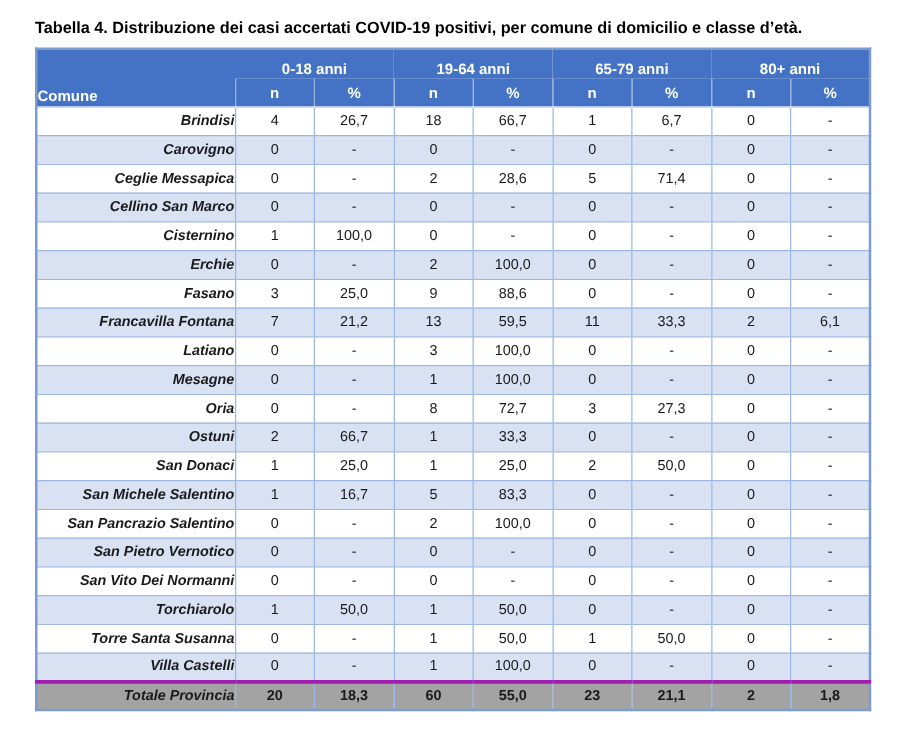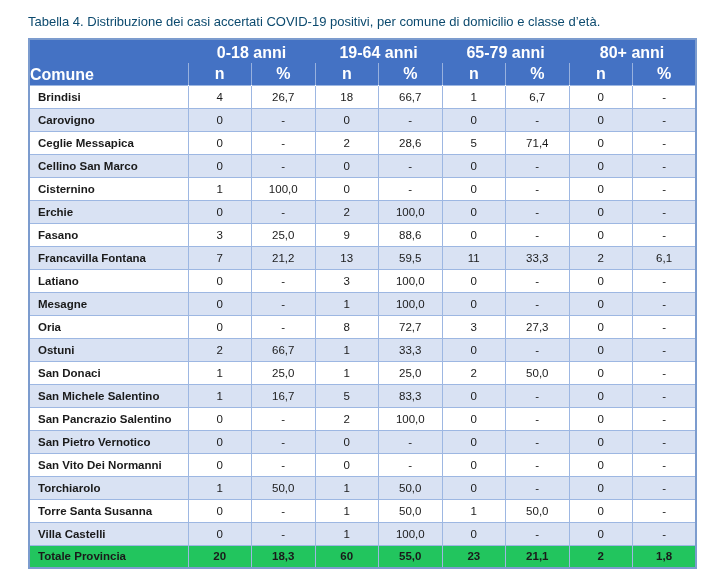--- a/index.html
+++ b/index.html
@@ -10,38 +10,38 @@
     font-family: "Liberation Sans", sans-serif;
   }
   .page {
     width: 720px;
     height: 584px;
     background: #ffffff;
     padding: 14px 0 0 28px;
   }
   .title {
     font-size: 13px;
-    font-weight: normal;
-    color: #0c4a6e;
+    font-weight: bold;
+    color: #000000;
     margin: 0 0 9px 0;
     width: 667px;
   }
   table.data-table {
     border-collapse: collapse;
     table-layout: fixed;
     width: 667px;
     border: 2px solid #7C9CCE;
   }
   col.c-comune { width: 159px; }
   col.c-val { width: 63.5px; }
 
   thead th {
     background: #4472C4;
     color: #ffffff;
-    font-size: 16px;
+    font-size: 12px;
     font-weight: bold;
     padding: 0;
     border: none;
   }
   th.corner {
     text-align: left;
     padding-left: 0;
     vertical-align: middle;
   }
   tr.group-row th { height: 24px; vertical-align: bottom; padding-bottom: 1px; }
@@ -52,29 +52,30 @@
     font-size: 11.5px;
     color: #1a1a1a;
     height: 23px;
     padding: 0;
     border: 1px solid #9DB7E2;
     background: #ffffff;
     text-align: center;
     vertical-align: middle;
   }
   tbody td.comune {
-    text-align: left;
+    text-align: right;
     padding-left: 8px;
     font-weight: bold;
+    font-style: italic;
   }
   tbody tr:nth-child(even) td { background: #D9E2F3; }
   tbody tr.total td {
-    background: #22c55e;
+    background: #a3a3a3;
     font-weight: bold;
-    border-top: 1px solid #a21caf;
+    border-top: 3px solid #a21caf;
   }
 </style>
 </head>
 <body>
 
 <div class="page">
   <div class="title">Tabella 4. Distribuzione dei casi accertati COVID-19 positivi, per comune di domicilio e classe d’età.</div>
 
   <table class="data-table">
     <colgroup>

